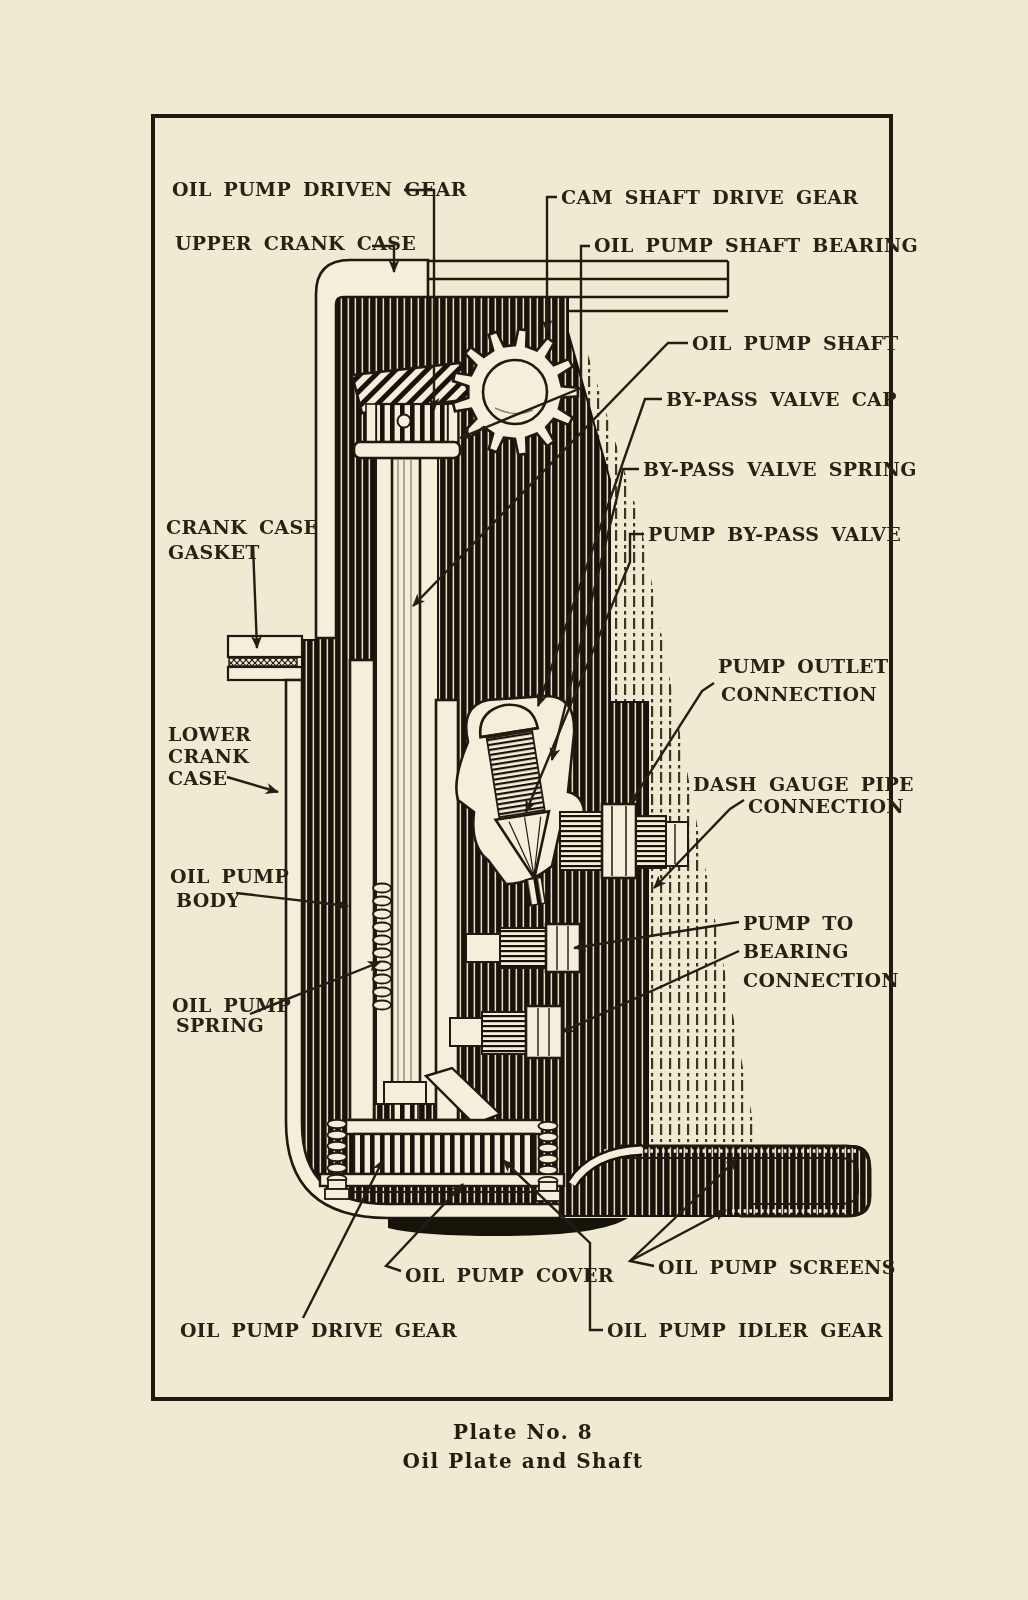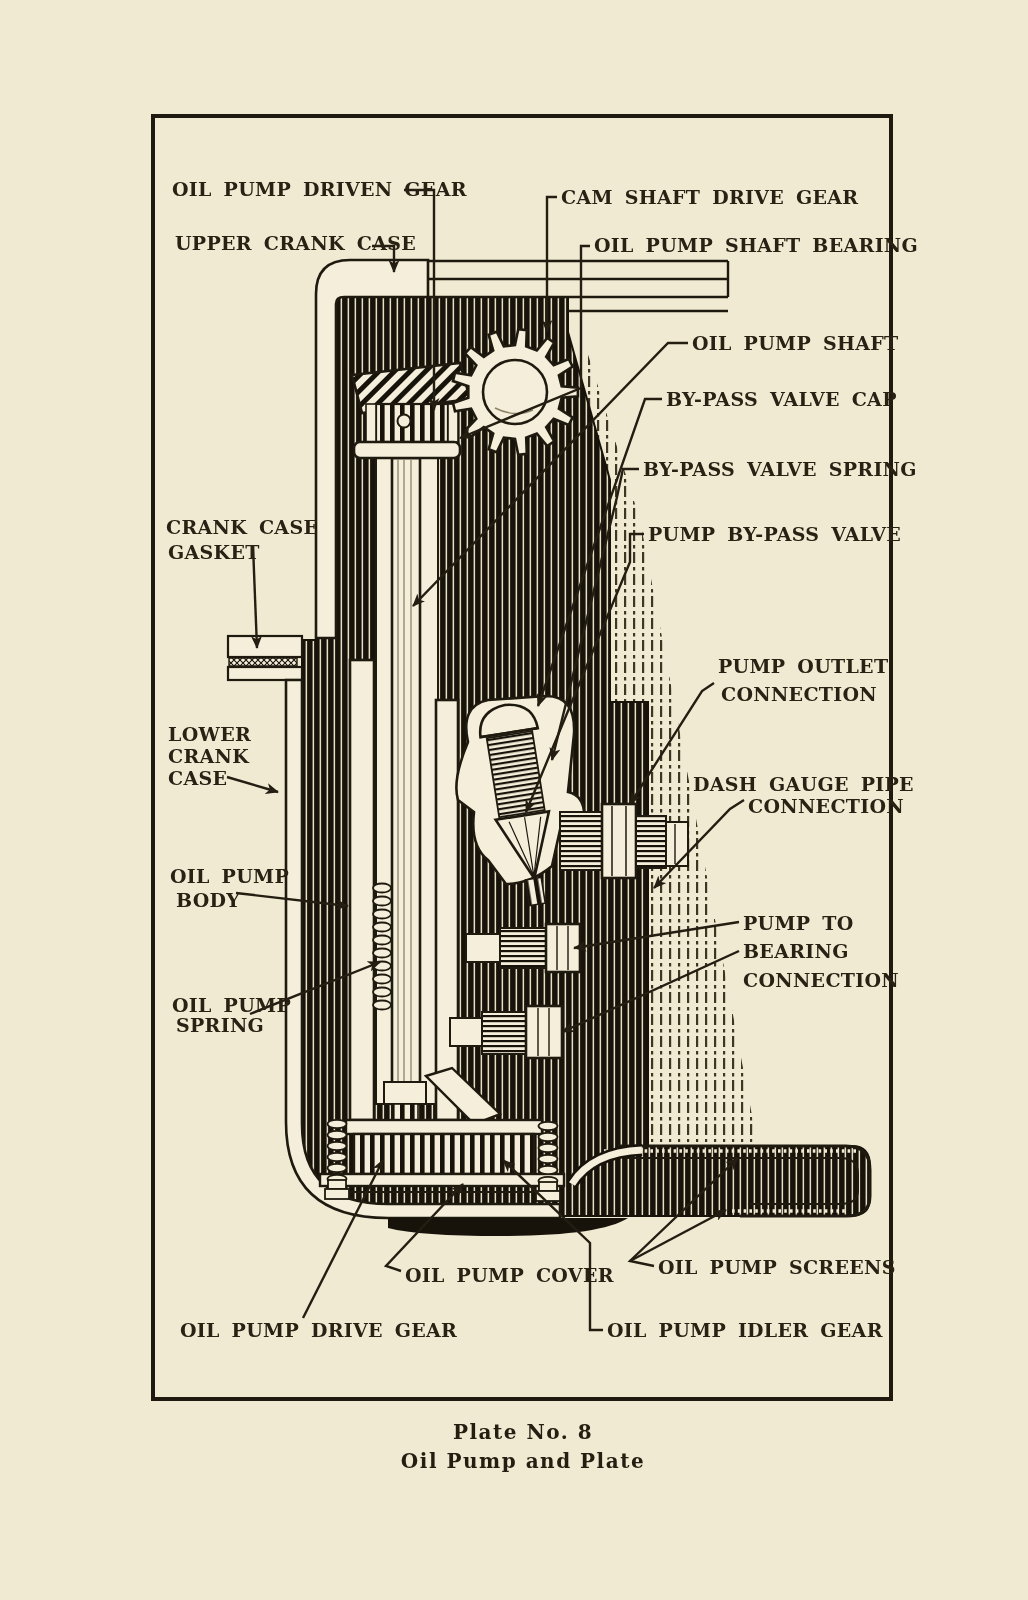--- a/index.html
+++ b/index.html
@@ -276,13 +276,13 @@
         <text x="180" y="1337">OIL PUMP DRIVE GEAR</text>
       </g>
       <g class="lbl">
         <polyline class="leader" points="603,1330 590,1330 590,1243 503,1160" marker-end="url(#arrow)"></polyline>
         <text x="607" y="1337">OIL PUMP IDLER GEAR</text>
       </g>
     </g>
 </svg>
 
 <div class="caption" style="top:1420px">Plate No. 8</div>
-<div class="caption" style="top:1449px">Oil Pump and Plate</div>
+<div class="caption" style="top:1449px">Oil Plate and Shaft</div>
 
 </body></html>

